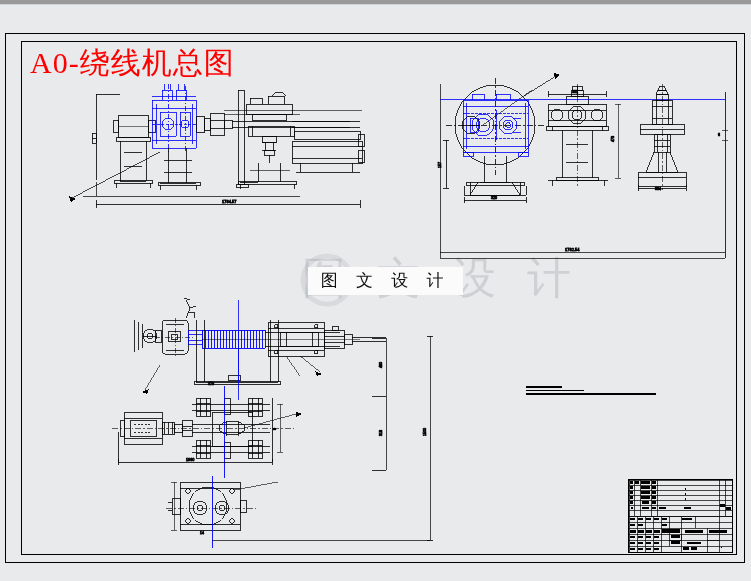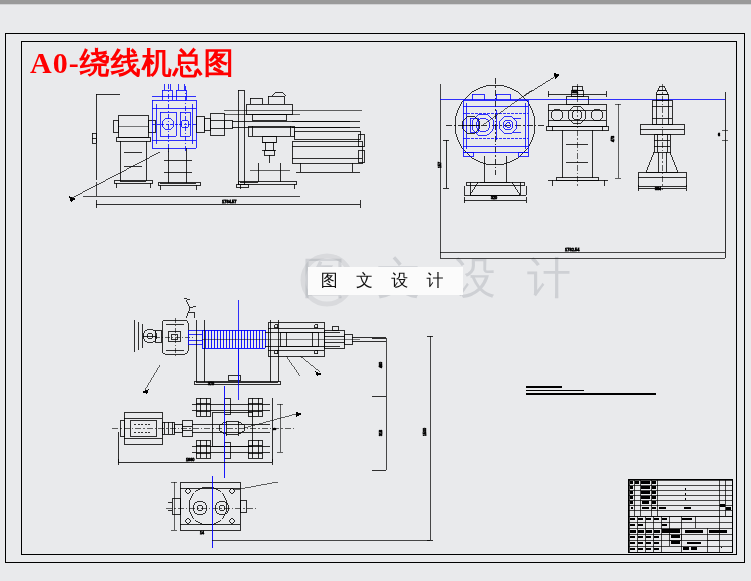--- a/index.html
+++ b/index.html
@@ -18,21 +18,21 @@
 
   
   .frame-outer{position:absolute;left:5px;top:33px;width:740px;height:530px;border:1.5px solid #000;box-sizing:border-box;}
   .frame-inner{position:absolute;left:21px;top:41px;width:716px;height:514px;border:1px solid #000;box-sizing:border-box;}
 
   
   .dwg-title{
     position:absolute;left:30px;top:48px;
     color:#ff0000;
     font-family:"Liberation Serif",serif;
-    font-weight:bold;
+    font-weight:normal;
     font-size:30px;
     letter-spacing:1px;
     white-space:nowrap;
     line-height:1;
   }
 
   
   .wm{position:absolute;left:300px;top:253px;width:170px;height:55px;}
   .wm-logo{position:absolute;left:0px;top:0px;width:56px;height:54px;opacity:.17;}
   .wm-logo svg{display:block;}

